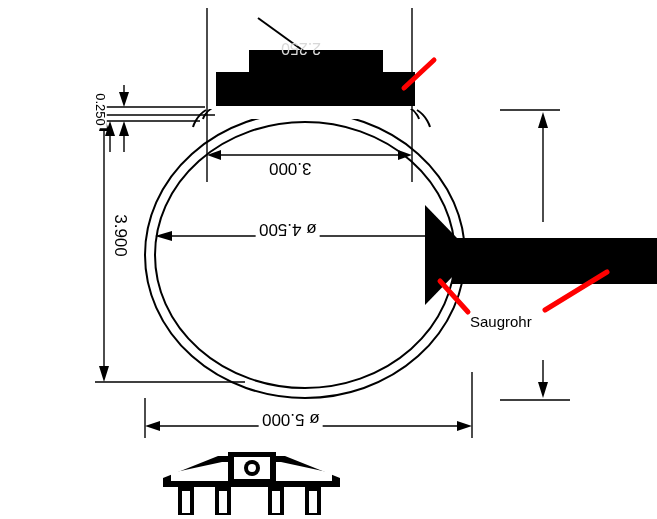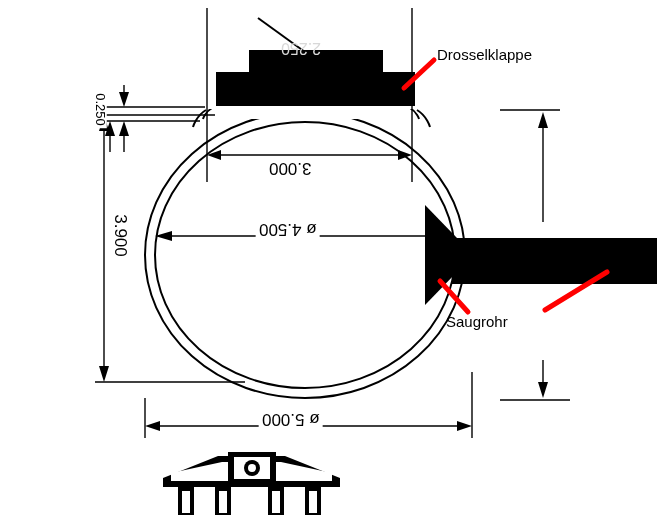--- a/index.html
+++ b/index.html
@@ -30,21 +30,21 @@
     font-size: 15px;
     color: #000000;
     white-space: nowrap;
     line-height: 1;
   }
   #label-drosselklappe {
     left: 437px;
     top: 47px;
   }
   #label-saugrohr {
-    left: 446px;
+    left: 470px;
     top: 314px;
   }
   .dim {
     position: absolute;
     font-family: "Liberation Sans", sans-serif;
     font-size: 17px;
     color: #000000;
     white-space: nowrap;
     line-height: 1;
     background: #ffffff;
@@ -190,21 +190,20 @@
       <rect x="215" y="487" width="16" height="28" fill="#000000"></rect>
       <rect x="219" y="491" width="8" height="22" fill="#ffffff"></rect>
       <rect x="268" y="487" width="16" height="28" fill="#000000"></rect>
       <rect x="272" y="491" width="8" height="22" fill="#ffffff"></rect>
       <rect x="305" y="487" width="16" height="28" fill="#000000"></rect>
       <rect x="309" y="491" width="8" height="22" fill="#ffffff"></rect>
     </g>
 
   </svg>
 
-  <div class="anno" id="label-drosselklappe">Drosselklappe</div>
 
   <div class="anno" id="label-saugrohr">Saugrohr</div>
 
   <div class="dim rot180" id="dim-3000">3.000</div>
 
   <div class="dim rot180" id="dim-45">ø 4.500</div>
 
   <div class="dim rot180" id="dim-5000">ø 5.000</div>
 
   <div class="dim" id="dim-3900">3.900</div>

